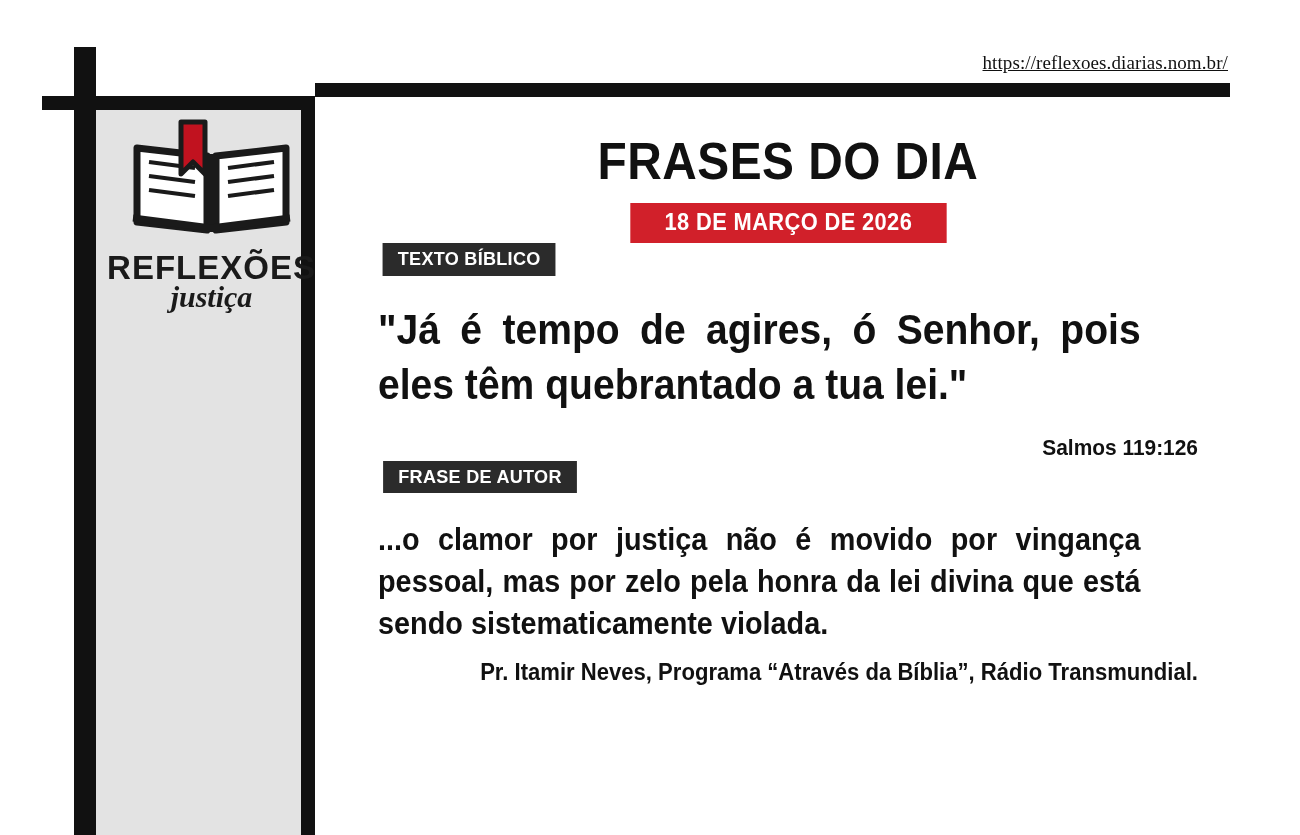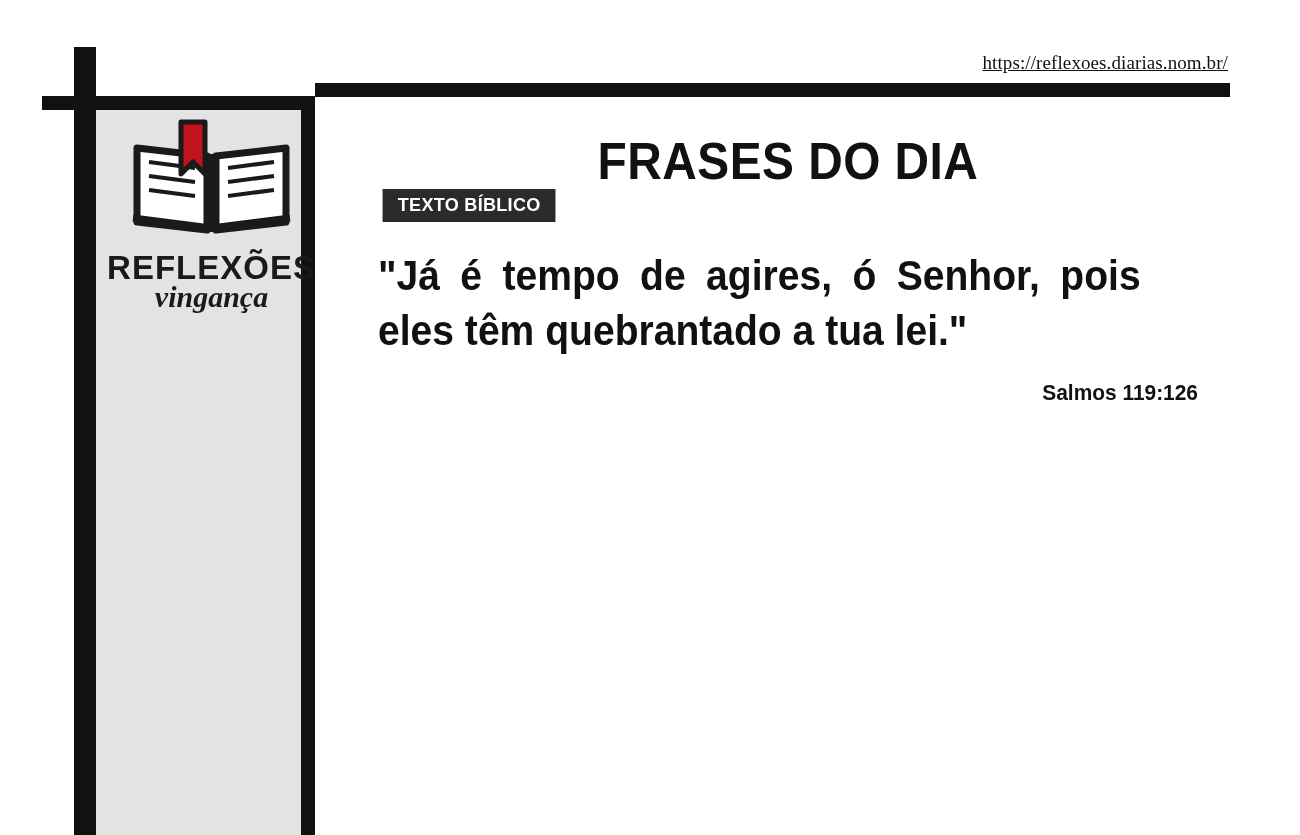--- a/index.html
+++ b/index.html
@@ -231,29 +231,37 @@
       <path d="M20 44 L66 50 M20 58 L66 64 M20 72 L66 78" stroke="#1a1a1a" stroke-width="4" fill="none"></path>
       <path d="M99 50 L145 44 M99 64 L145 58 M99 78 L145 72" stroke="#1a1a1a" stroke-width="4" fill="none"></path>
 
       <rect x="78" y="36" width="9" height="78" fill="#1a1a1a"></rect>
 
       <path d="M52 4 L52 56 L64 44 L76 56 L76 4 Z" fill="#c1121f" stroke="#1a1a1a" stroke-width="5" stroke-linejoin="round"></path>
 
       <path d="M4 100 L82 110 L161 100" fill="none" stroke="#1a1a1a" stroke-width="7" stroke-linejoin="round"></path>
     </svg>
     <div class="logo-word-main">REFLEXÕES</div>
-    <div class="logo-word-sub">vingança</div>
+    <div class="logo-word-sub">justiça</div>
   </div>
 
   <div class="content">
 
     <h1 class="title">FRASES DO DIA</h1>
 
+    <div class="date-badge-row">
+      <span class="date-badge">18 DE MARÇO DE 2026</span>
+    </div>
 
     <div class="section">
       <span class="tag">TEXTO BÍBLICO</span>
       <p class="verse">"Já é tempo de agires, ó Senhor, pois eles têm quebrantado a tua lei."</p>
       <p class="verse-ref">Salmos 119:126</p>
     </div>
 
+    <div class="section">
+      <span class="tag">FRASE DE AUTOR</span>
+      <p class="author-quote">...o clamor por justiça não é movido por vingança pessoal, mas por zelo pela honra da lei divina que está sendo sistematicamente violada.</p>
+      <p class="author-credit">Pr. Itamir Neves, Programa “Através da Bíblia”, Rádio Transmundial.</p>
+    </div>
 
   </div>
 </div>
 
 </body></html>

